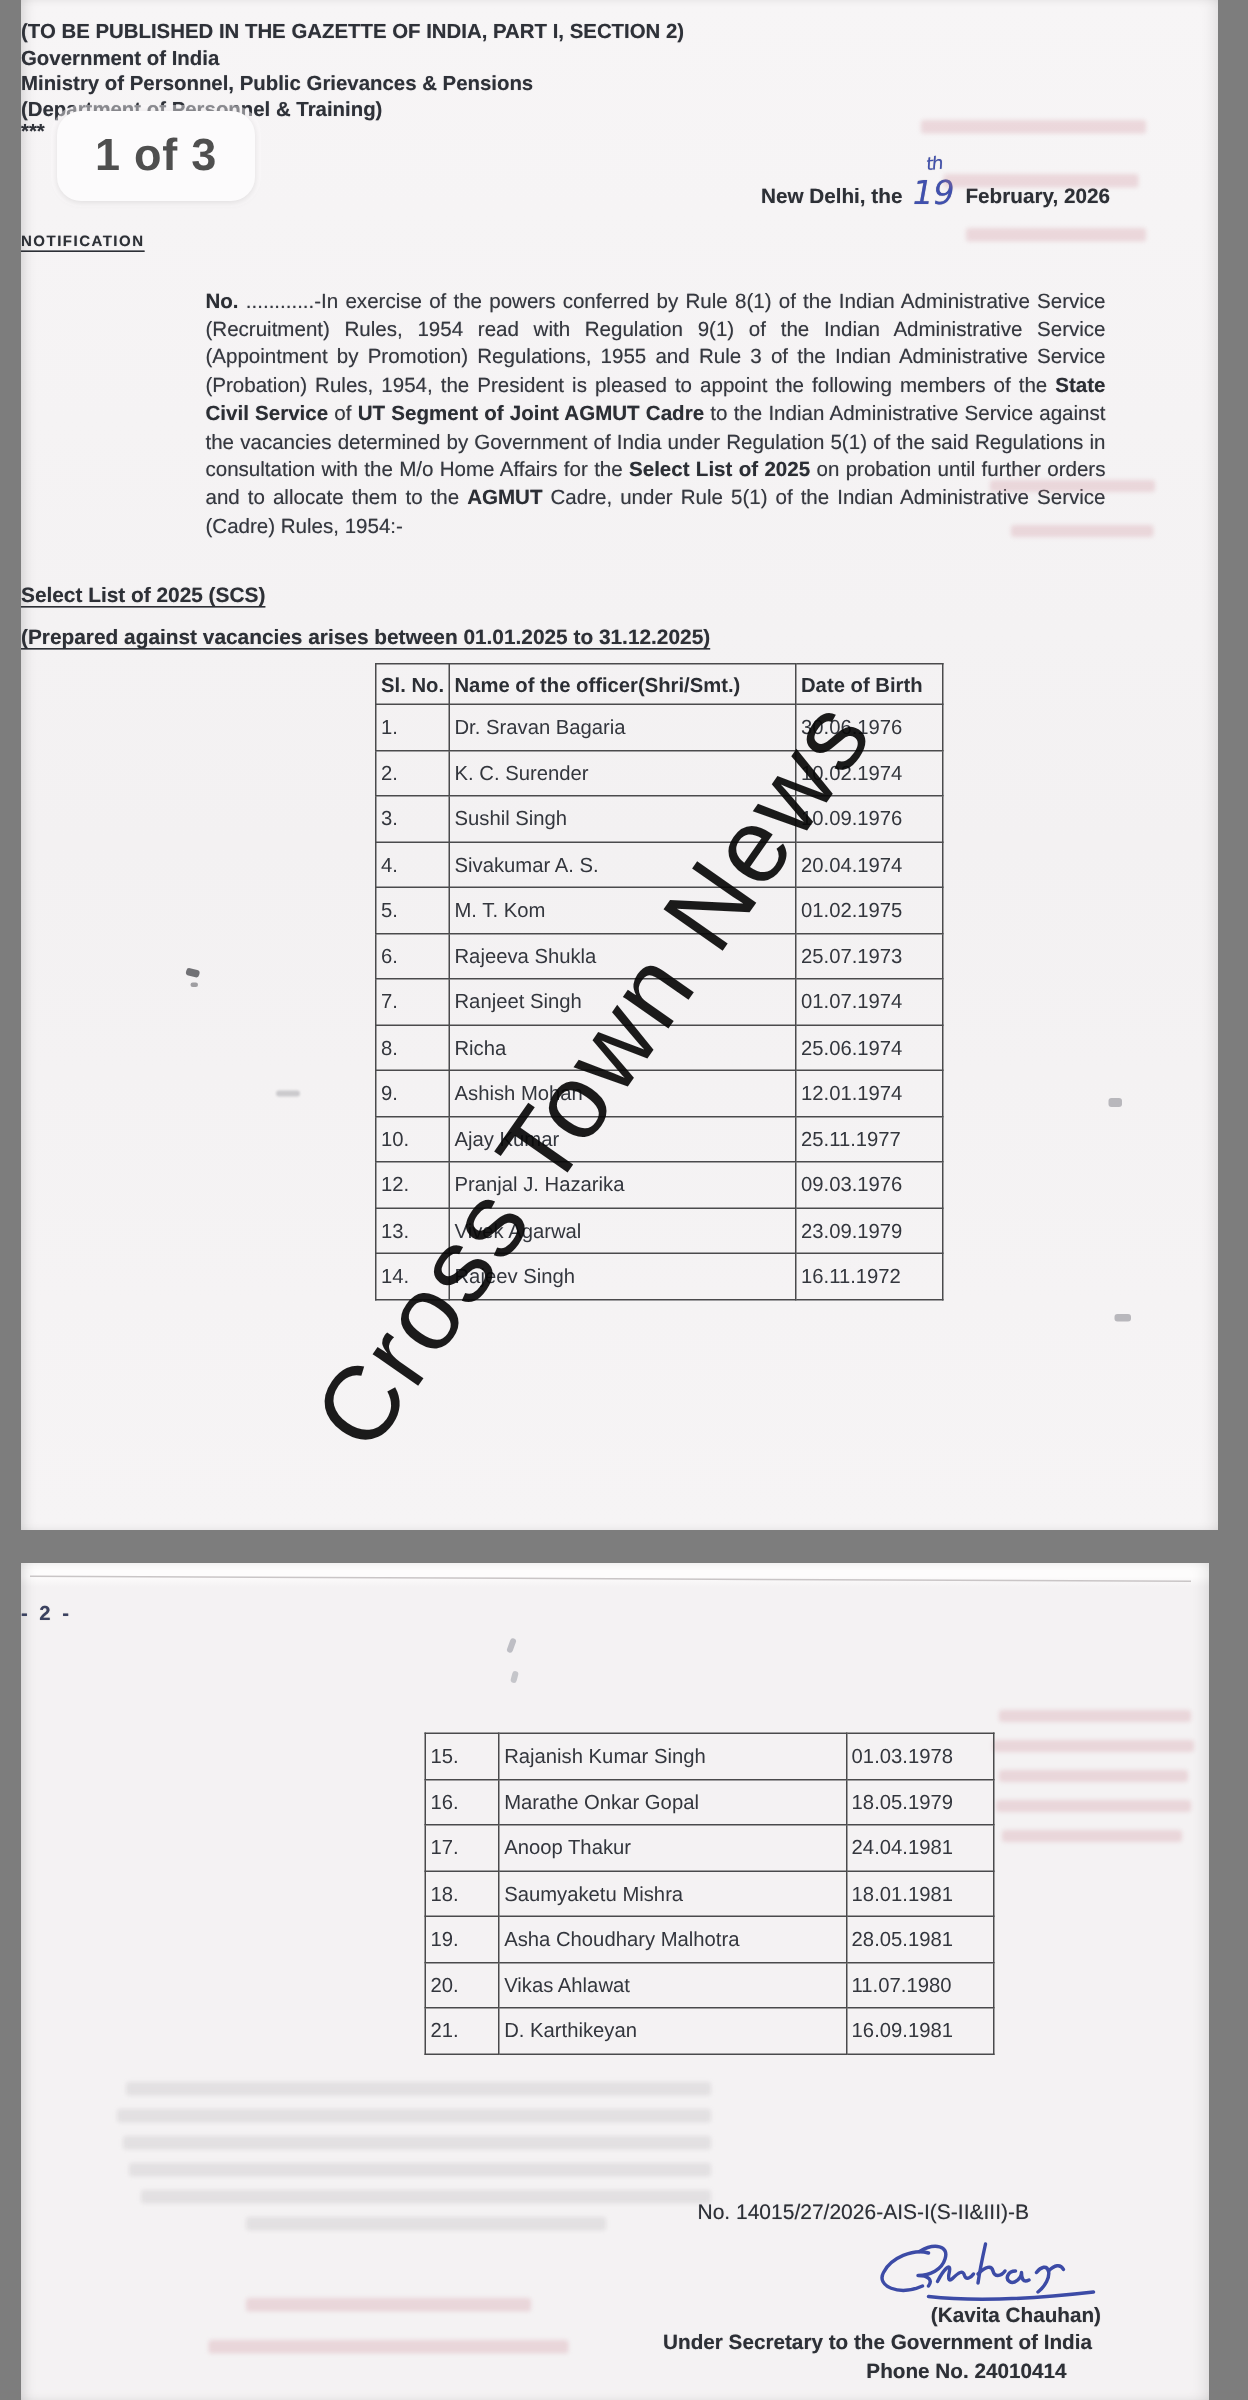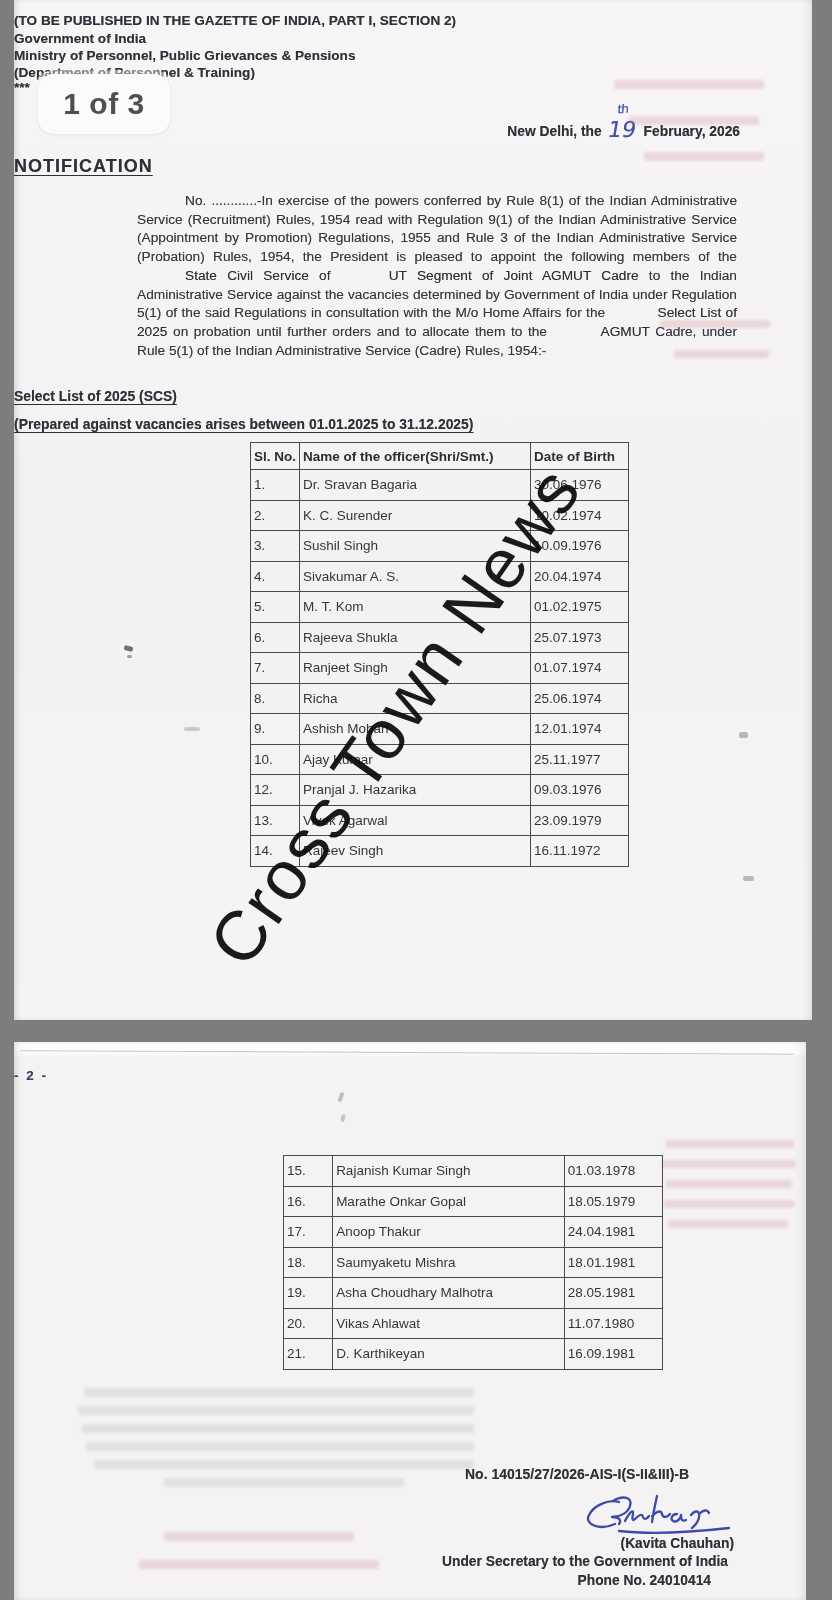--- a/index.html
+++ b/index.html
@@ -38,21 +38,21 @@
 
   .dateline { top:116px; right:72px; font-weight:bold; font-size:13.8px; color:#2d3036; }
   .hand { color:#4050ae; font-size:22px; font-weight:400; display:inline-block;
           transform:skewX(-10deg); margin:0 8px 0 6px; position:relative; top:1px;
           font-family:"DejaVu Sans", sans-serif; }
   .hand-sup { position:absolute; top:-15px; left:6px; font-size:12px; transform:rotate(-6deg);
               color:#4050ae; letter-spacing:-1px; }
 
   .para { left:123px; top:192px; width:600px; font-size:13.7px; line-height:18.7px;
           text-align:justify; color:#35383f; }
-  .seg-b { font-weight:normal; color:#2b2e34;margin-left:48px; }
+  .seg-b { font-weight:bold; color:#2b2e34; }
 
   table { border-collapse:collapse; table-layout:fixed; background:transparent; }
   th,td { border:1.6px solid #4a4a4c; font-size:13.5px; color:#33363d;
           padding:0 3px; vertical-align:middle; overflow:hidden; white-space:nowrap; }
   th { font-weight:bold; text-align:left; height:27px; color:#2b2e34; }
   td { height:30.5px; }
   #table1 { left:236px; top:442px; z-index:2; }
   #table1 table { width:378px; }
   #table2 { left:233px; top:113px; z-index:2;padding-left:36px; }
   #table2 table { width:380px; }
@@ -60,21 +60,21 @@
 
   .watermark {
     left:381px; top:716px; z-index:6;
     transform:translate(-50%,-50%) rotate(-55deg);
     font-size:70px; font-weight:500; letter-spacing:2px; white-space:nowrap;
     color:rgba(8,8,8,.92);
   }
 
   .p2num { top:26px; font-weight:bold; font-size:13.5px; letter-spacing:2px; color:#3a4160; }
 
-  .refno { left:451px; top:424px; font-weight:bold; font-size:14px; color:#2d3036; }
+  .refno { left:451px; top:424px; font-weight:normal; font-size:14px; color:#2d3036; }
   .sigline { right:78px; text-align:right; font-weight:bold; font-size:13.8px; color:#2d3036; }
   .sig-svg { left:565px; top:446px; }
 
   .ghost { position:absolute; filter:blur(1.5px); border-radius:2px; }
   .g-gray { background:rgba(140,135,140,.17); }
   .g-pink { background:rgba(200,125,140,.24); }
   .speck { position:absolute; border-radius:2px; }
 </style>
 </head>
 <body>
@@ -88,21 +88,21 @@
   <div class="c ctr hdr soft" style="top:79px">***</div>
 
   <div class="c badge">
     <span>1 of 3</span>
   </div>
 
   <div class="c dateline soft">
     <span>New Delhi, the</span><span class="hand"><span>19</span><span class="hand-sup">th</span></span><span>February, 2026</span>
   </div>
 
-  <div class="c ctr bu soft" style="top:156px; font-size:18px; letter-spacing:1px;">NOTIFICATION</div>
+  <div class="c ctr bu soft" style="top:156px; font-size:10px; letter-spacing:1px;">NOTIFICATION</div>
 
   <div class="c para soft"><span class="seg-b">No. </span><span>............-In exercise of the powers conferred by Rule 8(1) of the Indian Administrative Service (Recruitment) Rules, 1954 read with Regulation 9(1) of the Indian Administrative Service (Appointment by Promotion) Regulations, 1955 and Rule 3 of the Indian Administrative Service (Probation) Rules, 1954, the President is pleased to appoint the following members of the </span><span class="seg-b">State Civil Service</span><span> of </span><span class="seg-b">UT Segment of Joint AGMUT Cadre</span><span> to the Indian Administrative Service against the vacancies determined by Government of India under Regulation 5(1) of the said Regulations in consultation with the M/o Home Affairs for the </span><span class="seg-b">Select List of 2025</span><span> on probation until further orders and to allocate them to the </span><span class="seg-b">AGMUT</span><span>  Cadre, under  Rule 5(1) of the Indian  Administrative  Service  (Cadre) Rules, 1954:-</span></div>
 
   <div class="c ctr bu soft" style="top:388px; font-size:13.9px;">Select List of 2025 (SCS)</div>
   <div class="c ctr bu soft" style="top:416px; font-size:13.9px;">(Prepared against vacancies arises between 01.01.2025 to 31.12.2025)</div>
 
   <div class="c" id="table1">
     <table>
       <colgroup>
           <col class="c-sl">

